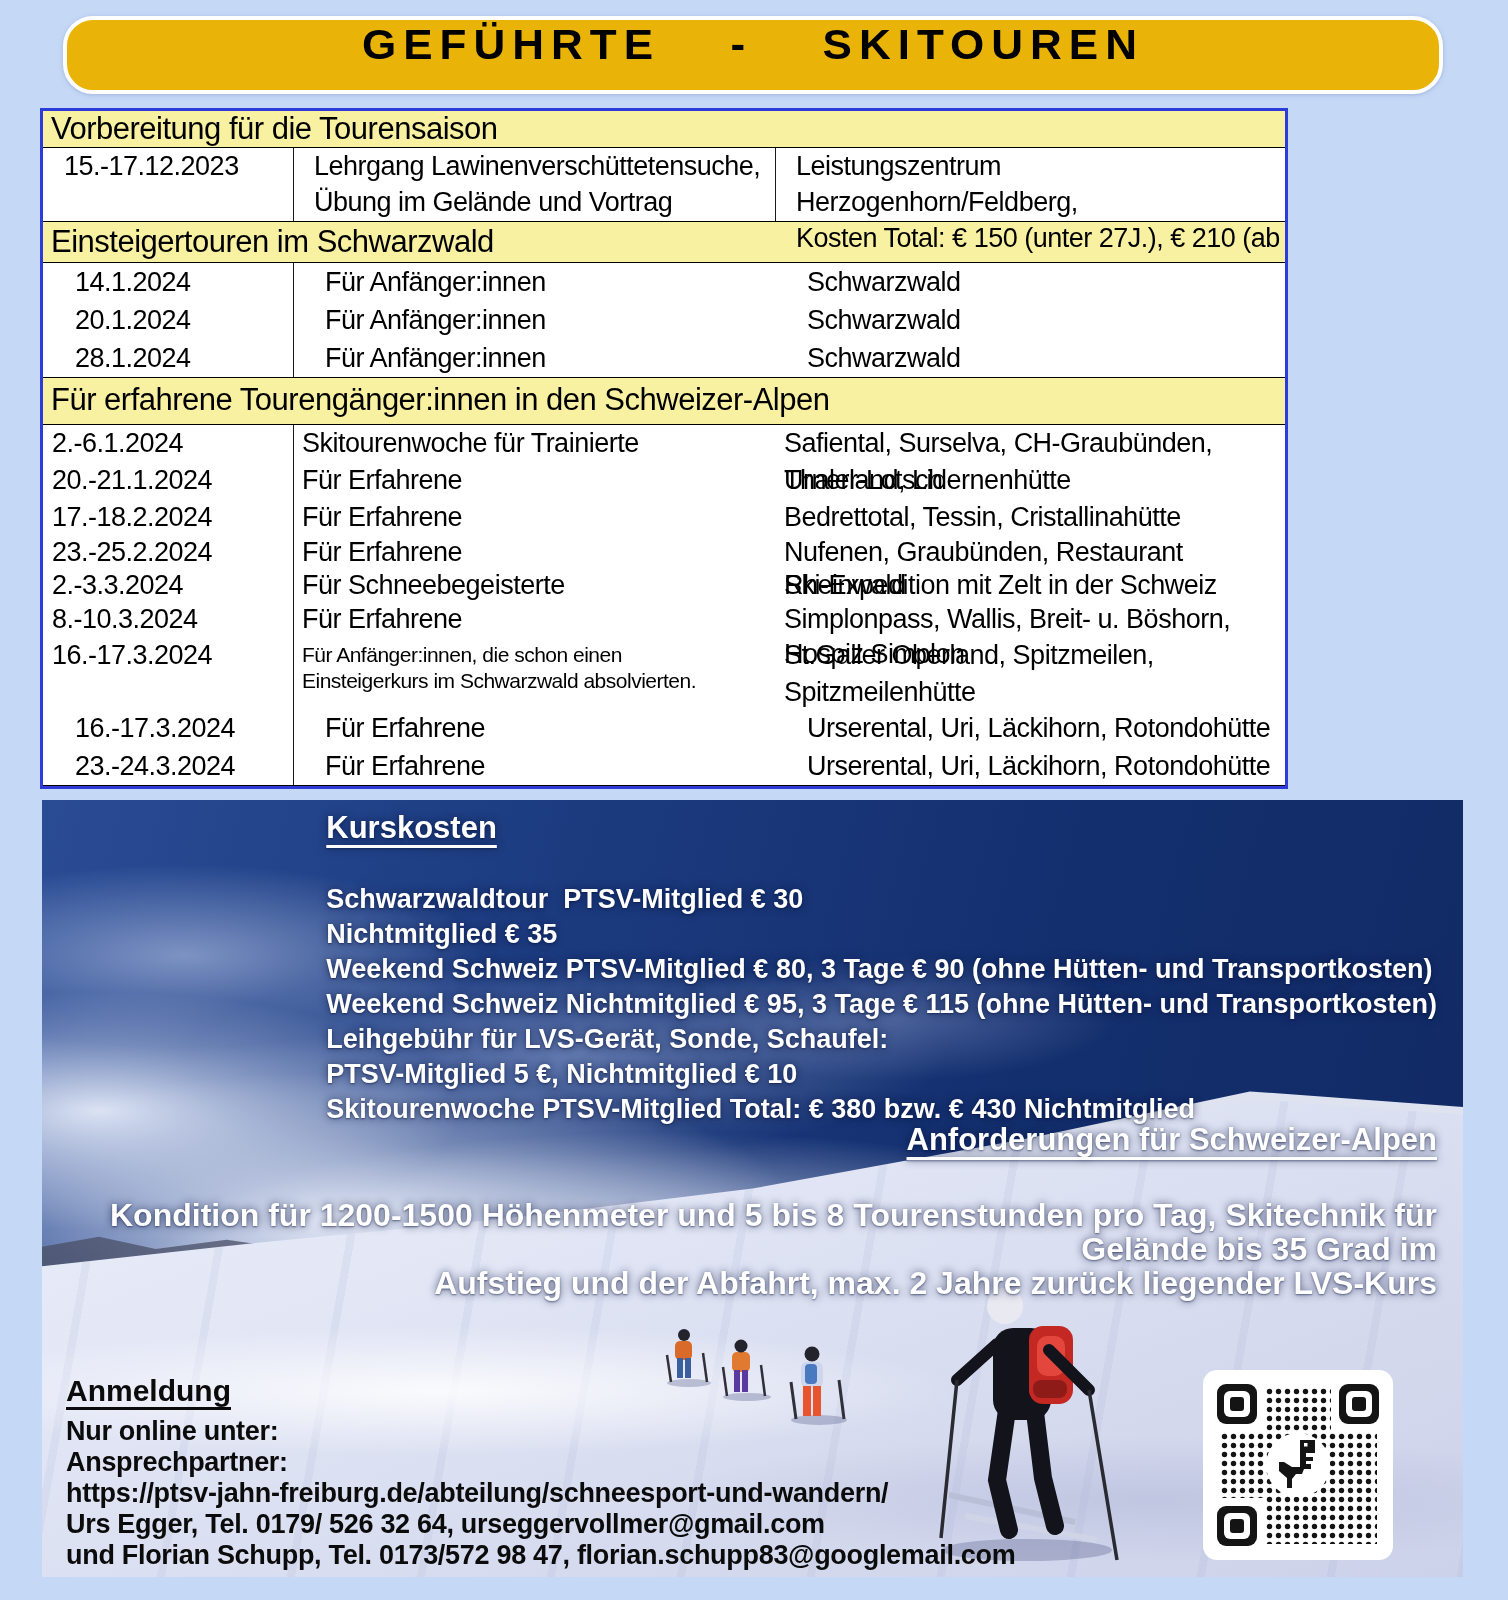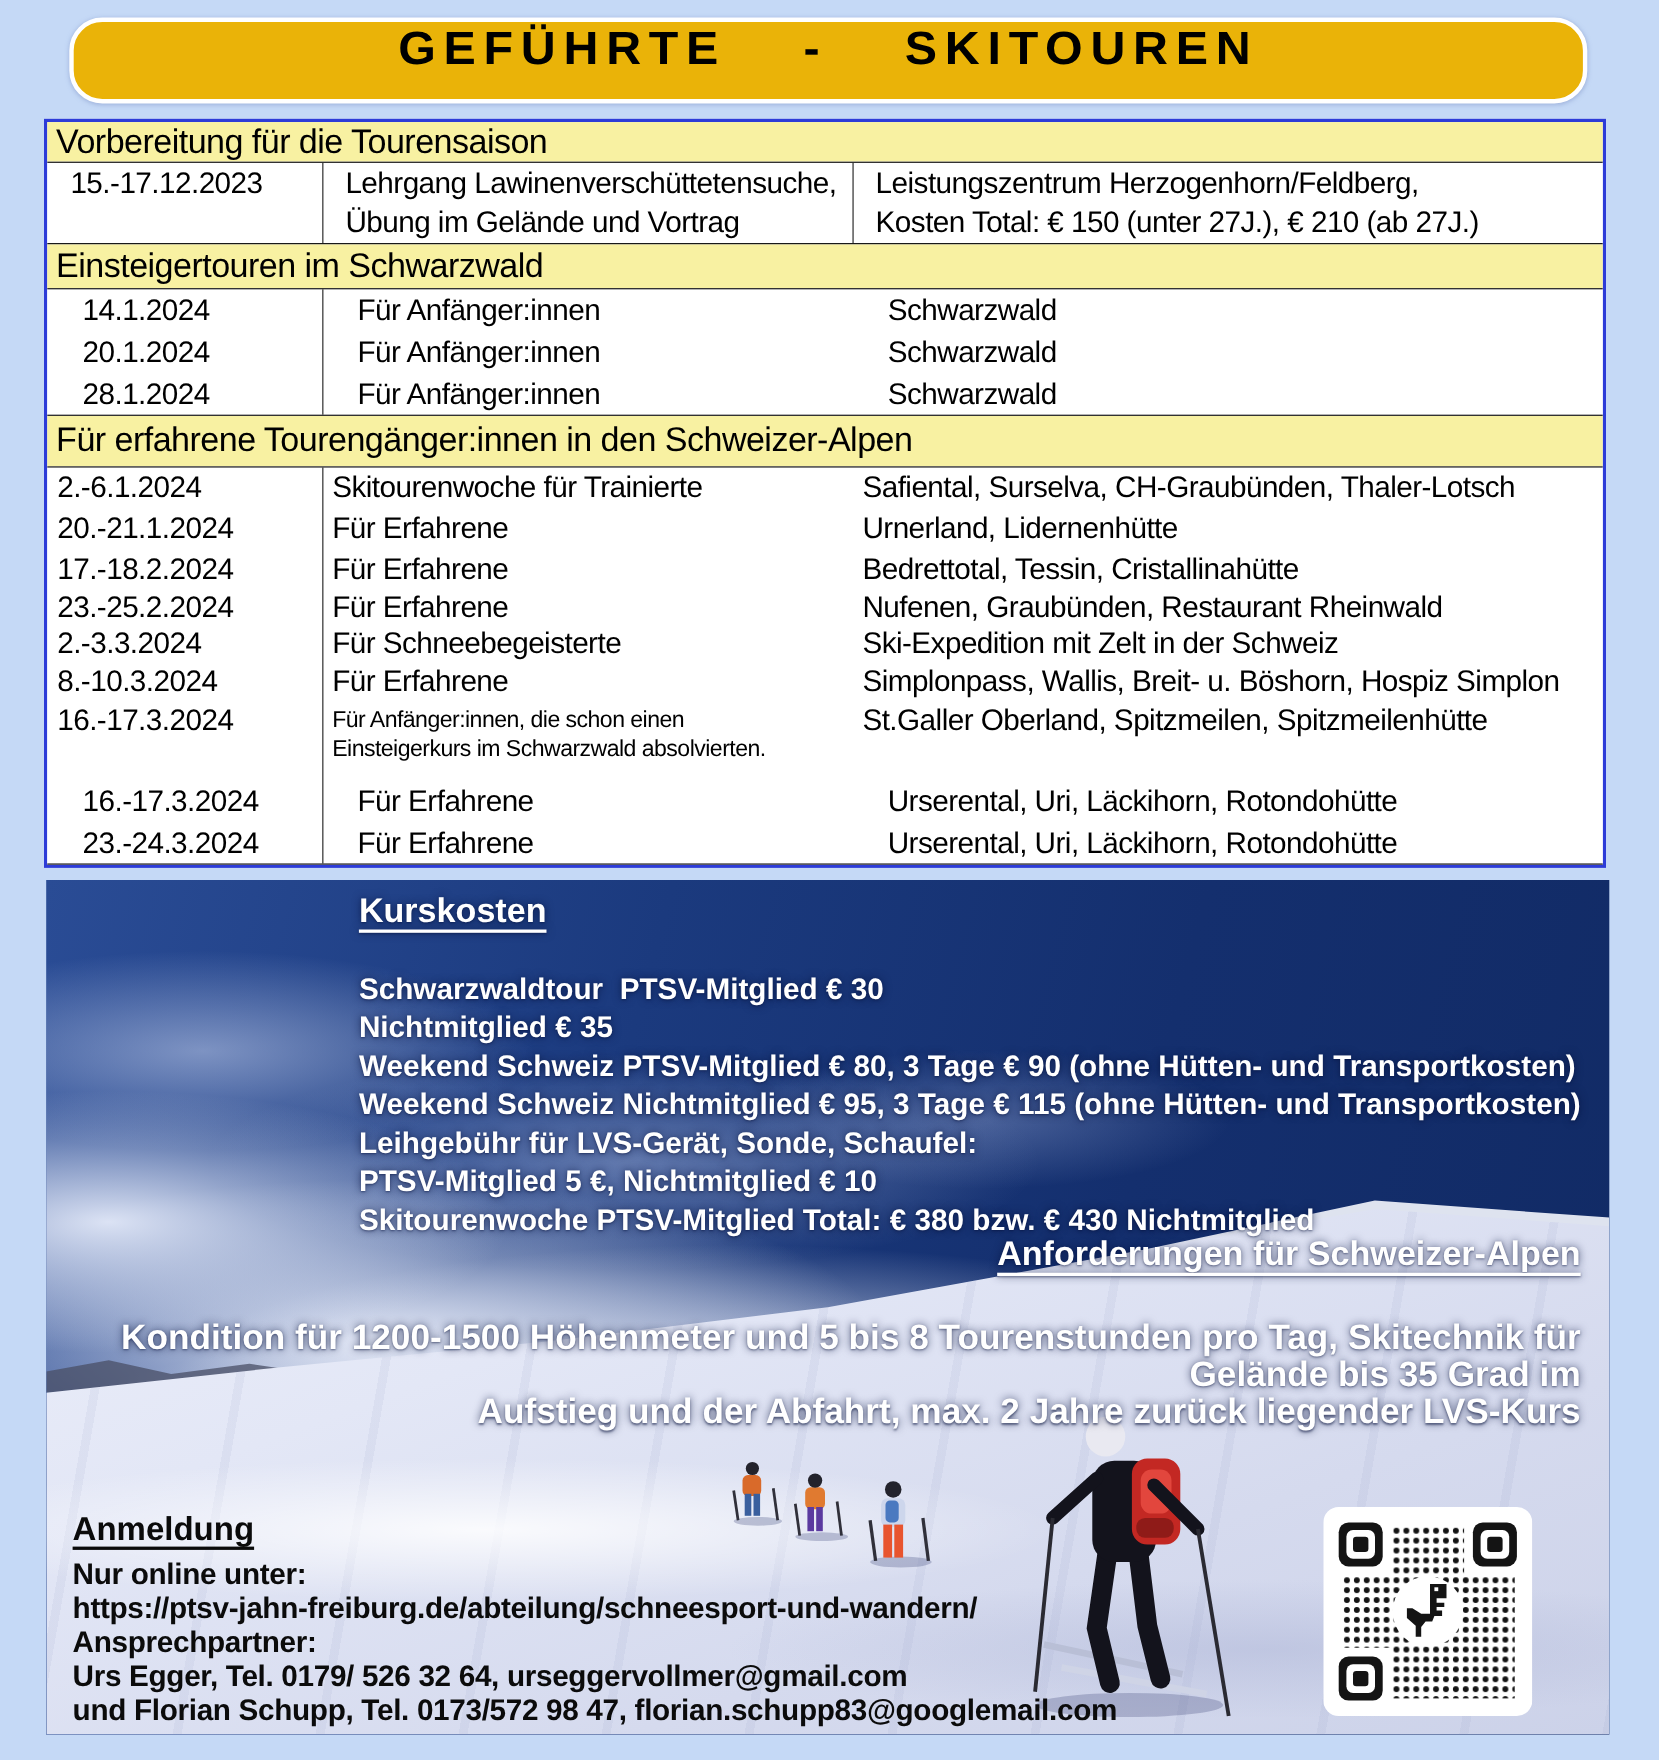--- a/index.html
+++ b/index.html
@@ -18,21 +18,21 @@
     box-shadow:0 1px 4px rgba(130,150,200,.55);
   }
   .banner-title{
     font-size:44px;font-weight:700;color:#000;
     letter-spacing:7px;word-spacing:16px;transform:scaleY(.96);
     white-space:pre;
   }
 
   
   .ftable{
-    position:absolute;left:40px;top:108px;width:1420px;
+    position:absolute;left:40px;top:108px;width:1248px;
     border:3px solid #2d3cd8;background:#ffffff;box-sizing:border-box;
   }
   .sec-h{
     background:#f8f1a2;color:#000;padding-left:8px;
     font-size:31px;letter-spacing:-0.5px;overflow:hidden;
   }
   .sh1{height:36px;line-height:36px;}
   .sh2{height:40px;line-height:40px;}
   .sh3{height:46px;line-height:44px;}
   .tblock{
@@ -274,22 +274,22 @@
 
   <div class="photo-text reqs">
     <div class="p-head">Anforderungen für Schweizer-Alpen</div>
     <div class="req-lines">Kondition für 1200-1500 Höhenmeter und 5 bis 8 Tourenstunden pro Tag, Skitechnik für Gelände bis 35 Grad im
 Aufstieg und der Abfahrt, max. 2 Jahre zurück liegender LVS-Kurs</div>
   </div>
 
   <div class="signup">
     <div class="signup-head">Anmeldung</div>
     <div class="signup-line">Nur online unter:</div>
+    <div class="signup-line">Ansprechpartner:</div>
     <div class="signup-line">https://ptsv-jahn-freiburg.de/abteilung/schneesport-und-wandern/</div>
-    <div class="signup-line">Ansprechpartner:</div>
     <div class="signup-line">Urs Egger, Tel. 0179/ 526 32 64, urseggervollmer@gmail.com</div>
     <div class="signup-line">und Florian Schupp, Tel. 0173/572 98 47, florian.schupp83@googlemail.com</div>
   </div>
 
   <svg class="qr" width="190" height="190" viewBox="0 0 190 190">
     <defs>
       <pattern id="qrp" width="9" height="9" patternUnits="userSpaceOnUse">
         <circle cx="3.5" cy="3.5" r="2.7" fill="#141414"></circle>
       </pattern>
     </defs>

